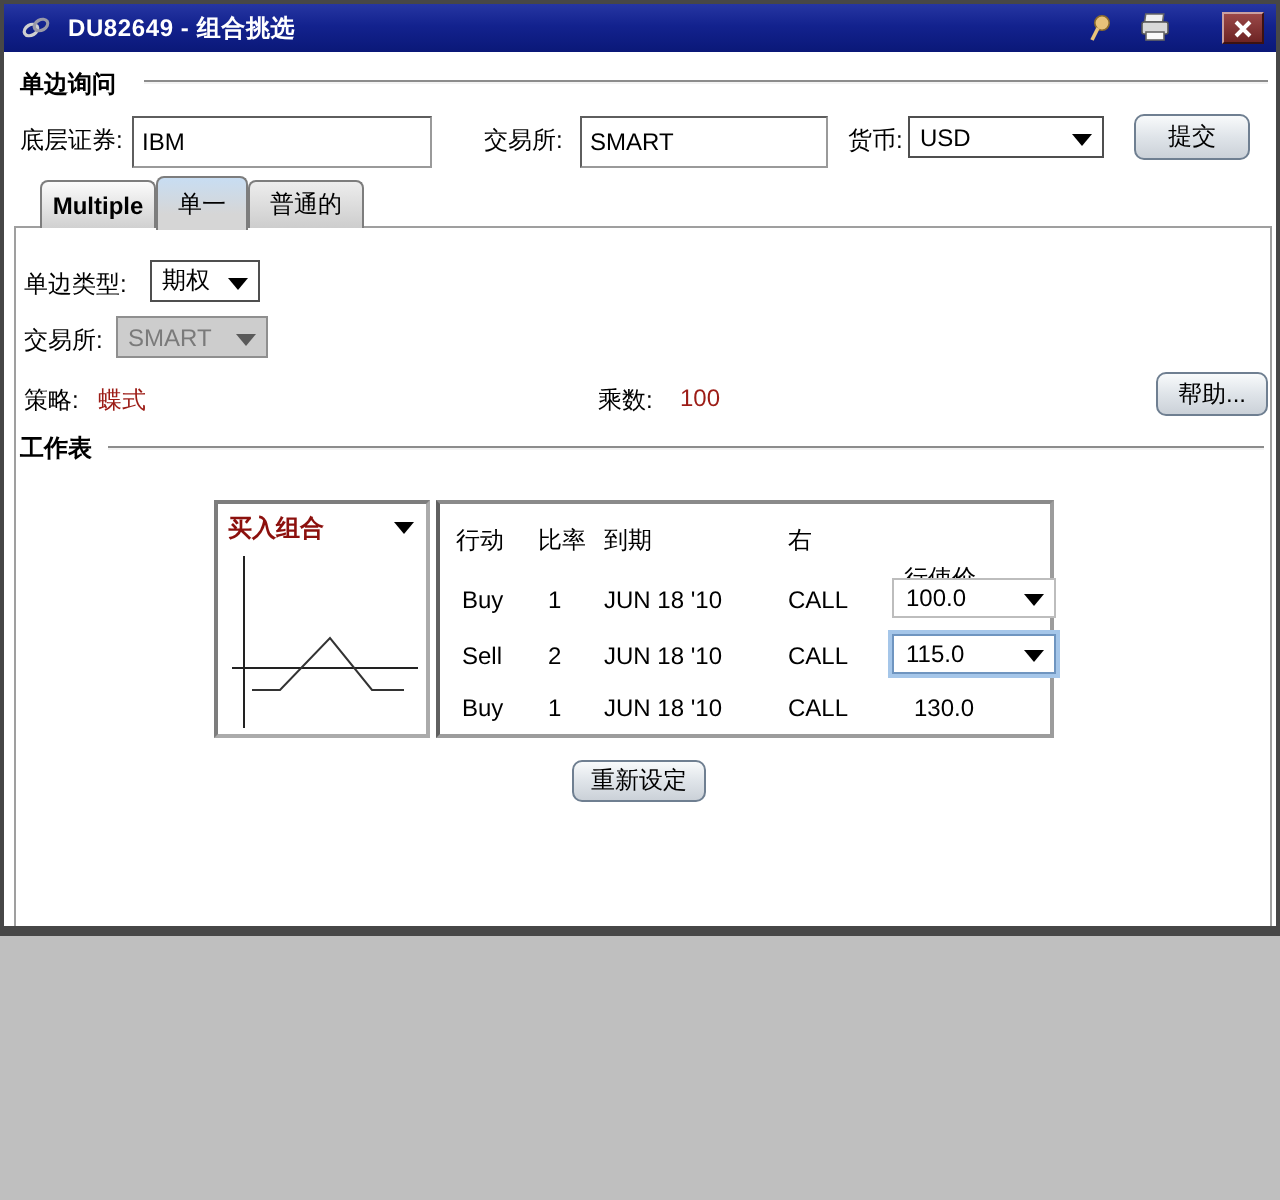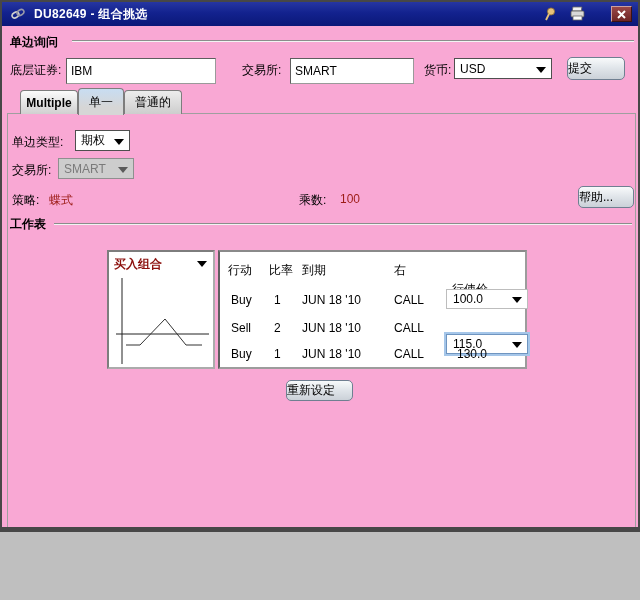--- a/index.html
+++ b/index.html
@@ -1,18 +1,18 @@
 <!DOCTYPE html>
 <html><head>
 <meta charset="utf-8">
 <style>
   html,body{margin:0;padding:0;background:#bfbfbf;}
   .window{
-    position:relative;width:640px;height:532px;box-sizing:border-box;
-    border:2px solid #474747;border-bottom-width:5px;background:#f9a8d4;
+    position:relative;width:640px;height:468px;box-sizing:border-box;
+    border:2px solid #474747;border-bottom-width:5px;background:#ffffff;
     font-family:"Liberation Sans","DejaVu Sans",sans-serif;font-size:12px;color:#000;
     overflow:hidden;
   }
   .abs{position:absolute;}
   
   .titlebar{position:absolute;left:0;top:0;right:0;height:24px;
     background:linear-gradient(#2636a2 0%,#13228e 45%,#0a1878 100%);
     display:flex;align-items:center;color:#fff;}
   .titlebar .title{font-weight:bold;font-size:12px;margin-left:6px;letter-spacing:.3px;}
   .tb-icon{width:20px;height:18px;display:flex;align-items:center;justify-content:center;}
@@ -30,21 +30,21 @@
   .combo{position:absolute;box-sizing:border-box;height:21px;background:#fff;
     border:1px solid #4f4f4f;display:flex;align-items:center;padding:0 20px 0 5px;white-space:nowrap;}
   .arr{position:absolute;right:5px;top:8px;width:0;height:0;
     border-left:5px solid transparent;border-right:5px solid transparent;border-top:6px solid #000;}
   .combo.disabled{background:#cdcdcd;color:#7a7a7a;border-color:#8f8f8f;}
   .combo.disabled .arr{border-top-color:#5a5a5a;}
   .combo.focused{border-color:#6f95c0;box-shadow:0 0 0 2px #a5c6e9;}
   .btn{position:absolute;box-sizing:border-box;height:22px;
     border:1px solid #6f7f91;border-radius:5px;
     background:linear-gradient(#f8fafb,#dfe4e9 50%,#cbd1d8);
-    display:flex;align-items:center;justify-content:flex-start;white-space:nowrap;
+    display:flex;align-items:center;justify-content:center;white-space:nowrap;
     font:12px "Liberation Sans","DejaVu Sans",sans-serif;}
   .btn-default{border:1px solid #44618c;border-radius:6px;
     box-shadow:0 0 0 2px #6c92c4, inset 0 0 0 1px #f4f8fc;}
   .hline{position:absolute;height:1px;background:#8c8c8c;box-shadow:0 1px 0 #f3f3f3;}
   
   .tab{position:absolute;top:88px;height:24px;box-sizing:border-box;
     border:1px solid #7d7d7d;border-bottom:none;border-radius:4px 4px 0 0;
     display:flex;align-items:center;justify-content:center;z-index:2;white-space:nowrap;margin-left:12px;}
   .tab-plain{background:linear-gradient(#fbfbfb,#d0d0d0);}
   .tab-generic{background:linear-gradient(#ededed,#cdcdcd);}
@@ -178,21 +178,21 @@
         <span>100.0</span>
         <span class="arr"></span>
       </div>
     </div>
 
     <div>
       <span class="tcell" style="left:11px;top:69px;">Sell</span>
       <span class="tcell" style="left:54px;top:69px;">2</span>
       <span class="tcell" style="left:82px;top:69px;">JUN 18 '10</span>
       <span class="tcell" style="left:174px;top:69px;">CALL</span>
-      <div class="strike combo focused" style="left:226px;top:82px;width:82px;height:20px;">
+      <div class="strike combo focused" style="left:226px;top:65px;width:82px;height:20px;">
         <span>115.0</span>
         <span class="arr"></span>
       </div>
     </div>
 
     <div>
       <span class="tcell" style="left:11px;top:95px;">Buy</span>
       <span class="tcell" style="left:54px;top:95px;">1</span>
       <span class="tcell" style="left:82px;top:95px;">JUN 18 '10</span>
       <span class="tcell" style="left:174px;top:95px;">CALL</span>

